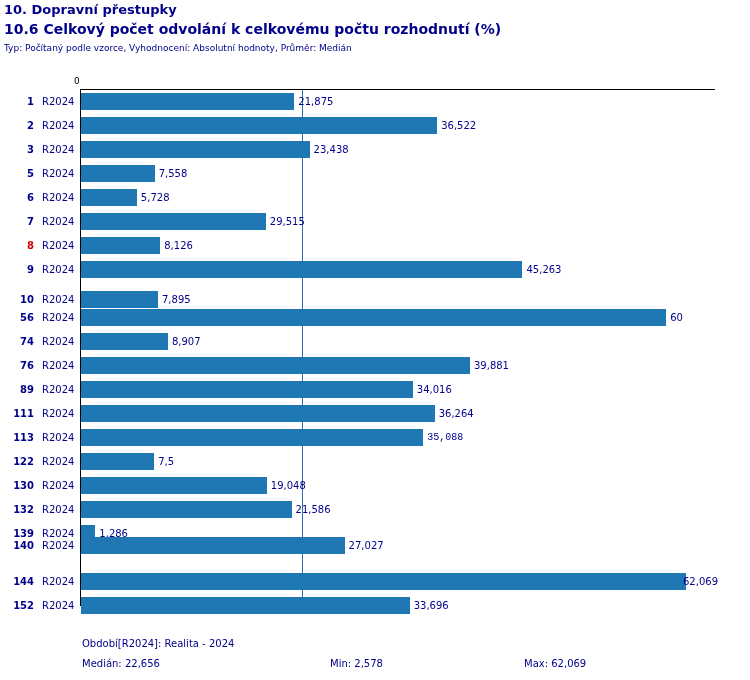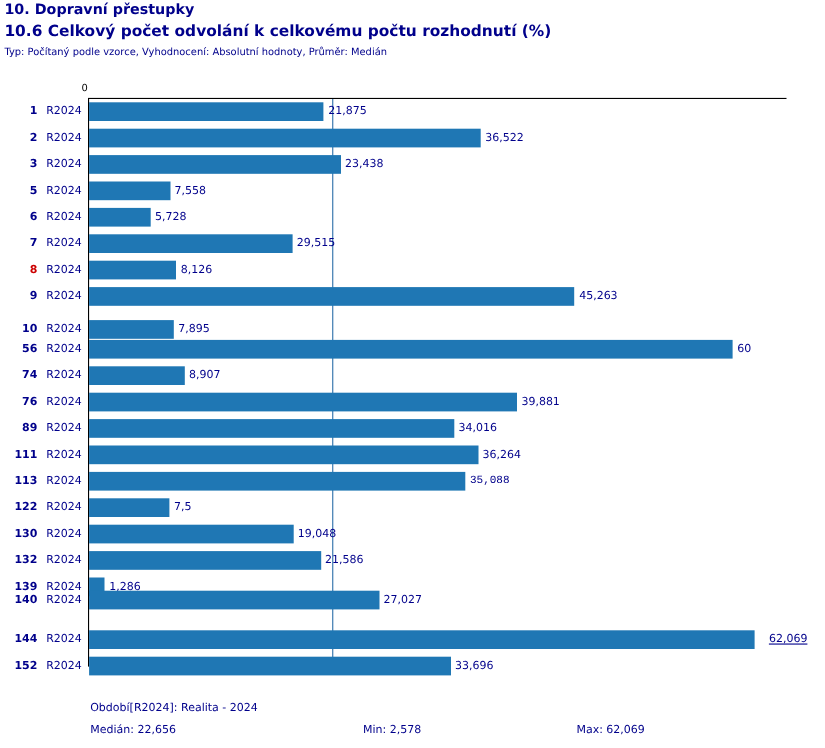--- a/index.html
+++ b/index.html
@@ -297,21 +297,21 @@
         <div class="row" style="top: 446px; margin-top: 12px;">
           <div class="rowidx">140</div>
           <div class="rowname">R2024</div>
           <div class="bar" style="width: 263.617px;"></div>
           <div class="barval" style="left: 348.617px;">27,027</div>
         </div>
         <div class="row" style="top: 494px;">
           <div class="rowidx">144</div>
           <div class="rowname">R2024</div>
           <div class="bar" style="width: 605.411px;"></div>
-          <div class="barval" style="left: 699px; text-decoration: underline;">62,069</div>
+          <div class="barval" style="left: 683px;">62,069</div>
         </div>
         <div class="row" style="top: 518px;">
           <div class="rowidx">152</div>
           <div class="rowname">R2024</div>
           <div class="bar" style="width: 328.666px;"></div>
           <div class="barval" style="left: 413.666px;">33,696</div>
         </div>
       </div>
   </div>
 

